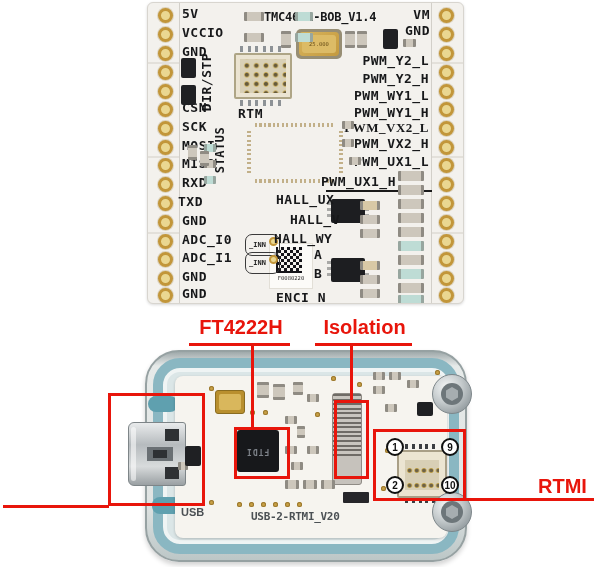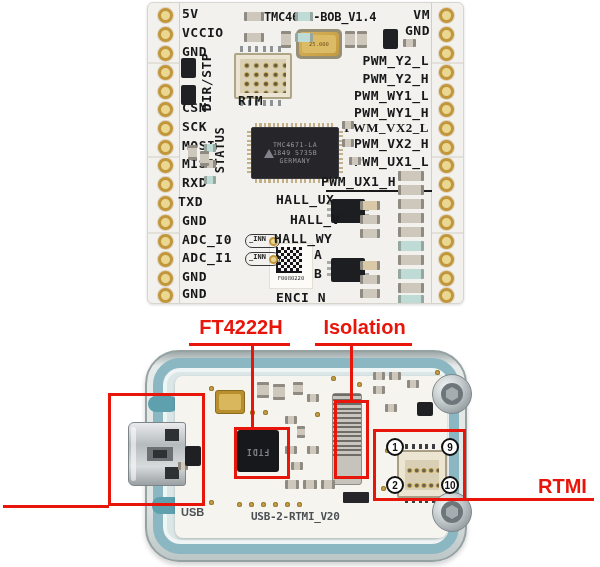--- a/index.html
+++ b/index.html
@@ -55,22 +55,22 @@
   .soic::before,.soic::after{content:"";position:absolute;top:3px;width:4px;height:18px;
      background:repeating-linear-gradient(180deg,#a9a9a7 0 3px,transparent 3px 6px);}
   .soic::before{left:-4px;} .soic::after{right:-4px;}
   #barcode{position:absolute;left:121px;top:240px;width:42px;height:44px;background:#fcfbf8;
            border:1px solid #e2dfd7;}
   #barcode .dm{position:absolute;left:6px;top:3px;width:26px;height:26px;
      background:repeating-conic-gradient(#15151a 0% 25%,#f4f2ee 0% 50%);background-size:6px 6px;
      border-left:2px solid #15151a;border-bottom:2px solid #15151a;box-sizing:border-box;}
   #barcode .bc-text{position:absolute;left:0;right:0;top:31px;text-align:center;
      font-family:"DejaVu Sans Mono",monospace;font-size:5.5px;color:#333;}
-  .inn-box{position:absolute;width:35px;height:14px;border:1px solid #3a3a3a;border-radius:7px;
-     box-sizing:border-box;display:flex;align-items:flex-start;}
+  .inn-box{position:absolute;width:35px;height:22px;border:1px solid #3a3a3a;border-radius:7px;
+     box-sizing:border-box;display:flex;align-items:center;}
   .inn-box .inn-txt{font-family:"DejaVu Sans Mono",monospace;font-weight:bold;font-size:7px;
      color:#222;margin-left:3px;}
   .inn-box .inn-pad{position:absolute;right:1px;top:1.5px;width:9px;height:9px;border-radius:50%;
      background:#ead791;border:2px solid #c2963a;box-sizing:border-box;}
   .hall-line{position:absolute;left:178px;top:187px;width:106px;height:1.5px;background:#1a1a1a;}
   
   #device{position:absolute;left:145px;top:350px;width:322px;height:212px;}
   #case-outer{position:absolute;inset:0;border-radius:34px;
      background:linear-gradient(180deg,#9fa9aa 0,#e6eae9 14px,#e0e4e3 72%,#bcc7c7 100%);
      border:2px solid #96a1a2;box-sizing:border-box;box-shadow:0 3px 5px rgba(0,0,0,.18);}
@@ -136,37 +136,31 @@
     <div class="silk small" style="left:116px;top:7px;font-size:12px;letter-spacing:-.2px">TMC4671-BOB_V1.4</div>
 
     <div class="silk rot" style="left:29px;top:72px;width:60px">DIR/STP</div>
     <div class="silk rot small" style="left:38px;top:140px;width:68px">STATUS</div>
 
     <div id="rtm-conn">
       <div class="inner"></div>
     </div>
     <div class="pinrow" style="left:92px;top:43px;width:46px"></div>
     <div class="pinrow" style="left:92px;top:97px;width:46px"></div>
-    <div class="silk" style="left:90px;top:91px">RTM</div>
+    <div class="silk" style="left:90px;top:104px">RTM</div>
 
     <div id="crystal1">
       <div class="plate"></div>
       <div class="face">25.000</div>
     </div>
 
     <div class="chip-pins-h" style="left:107px;top:120px;width:80px"></div>
     <div class="chip-pins-h" style="left:107px;top:176px;width:80px"></div>
     <div class="chip-pins-v" style="left:99px;top:128px;height:44px"></div>
     <div class="chip-pins-v" style="left:191px;top:128px;height:44px"></div>
-    <div id="tmc-chip">
-      <div class="tri"></div>
-      <div class="mark">TMC4671-LA</div>
-      <div class="mark">1849 5735B</div>
-      <div class="mark">GERMANY</div>
-    </div>
 
     <div class="silk" style="right:33px;top:5px;text-align:right">VM</div>
     <div class="silk" style="right:33px;top:21px;text-align:right">GND</div>
 
     <div class="soic" style="left:183px;top:196px"></div>
     <div class="soic" style="left:183px;top:255px"></div>
     <div class="hall-line"></div>
     <div id="barcode">
       <div class="dm"></div>
       <div class="bc-text">F0080220</div>

